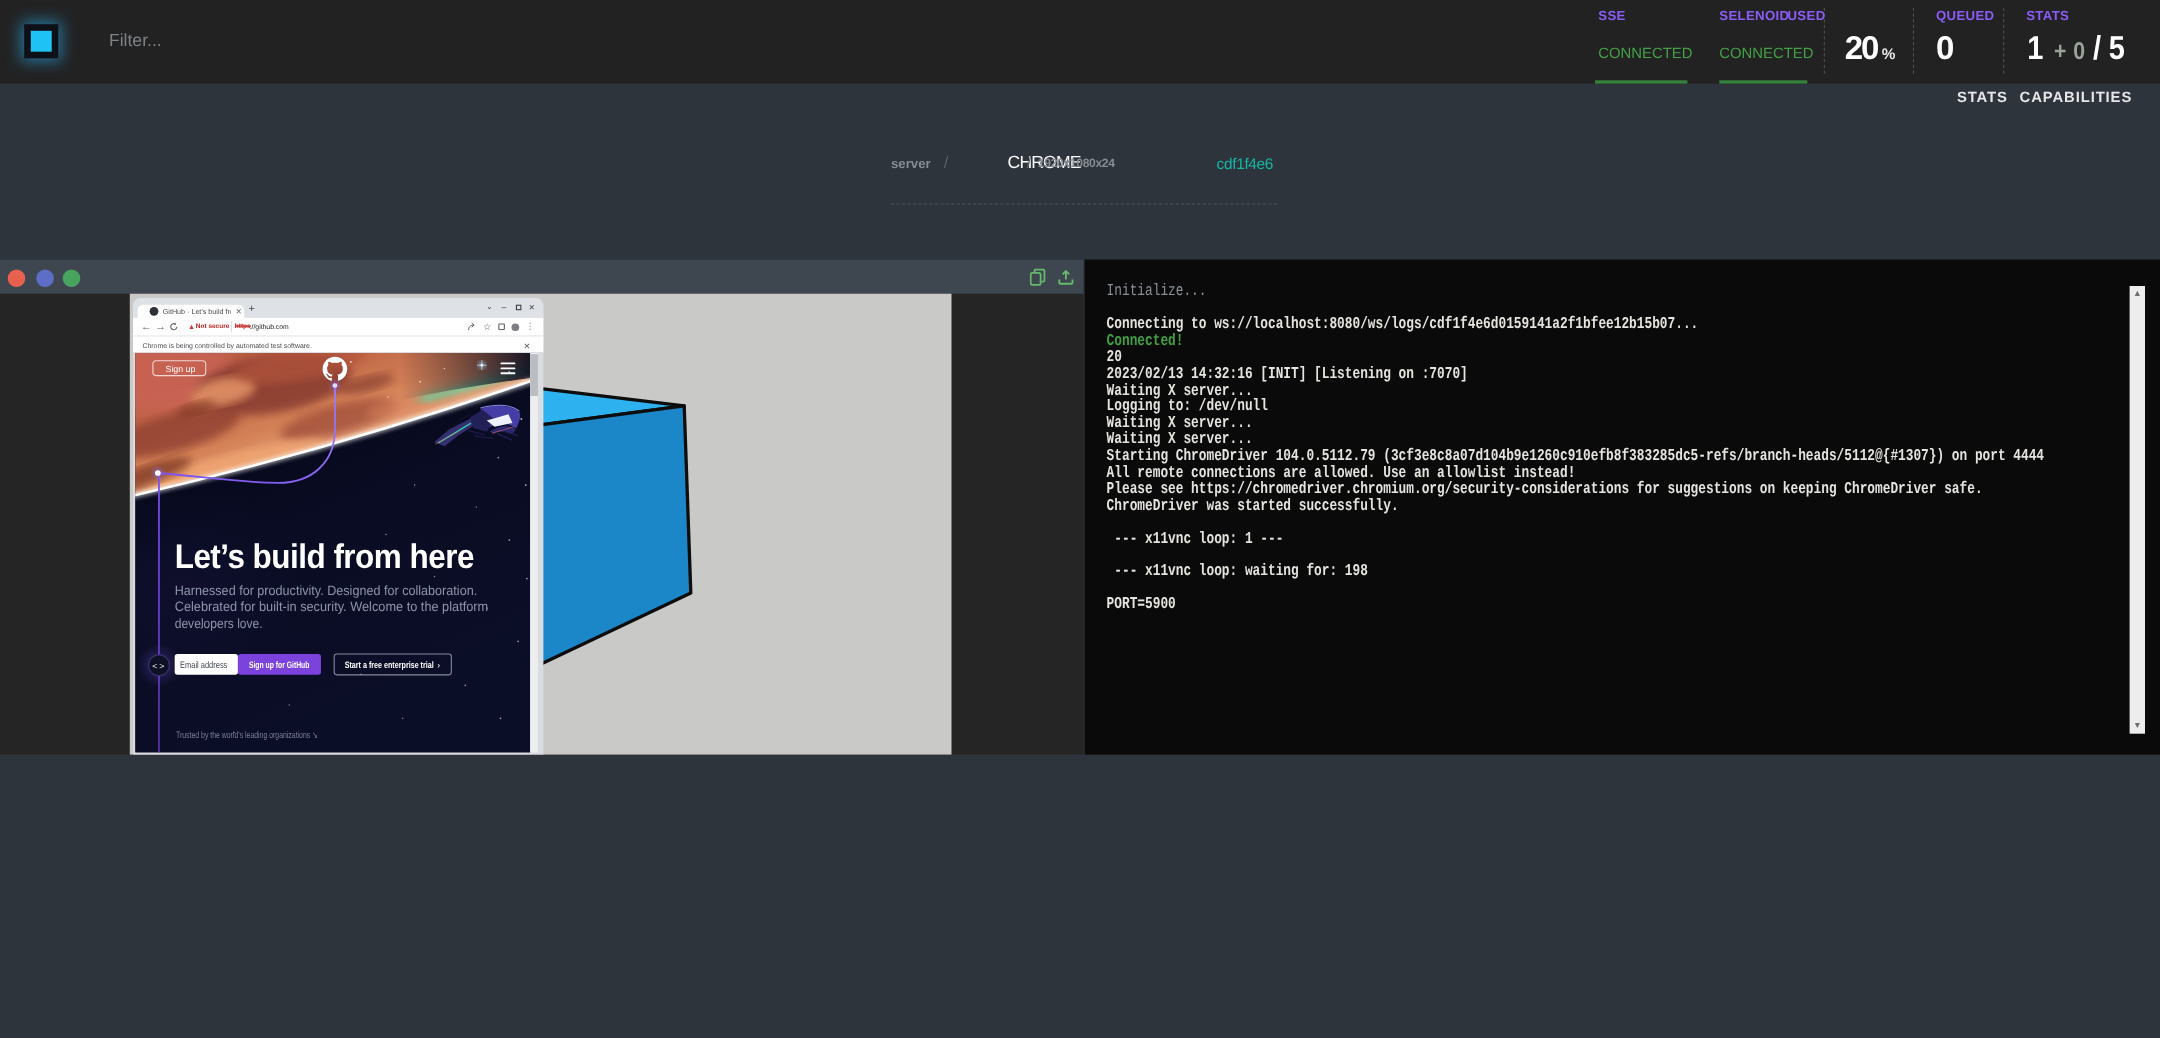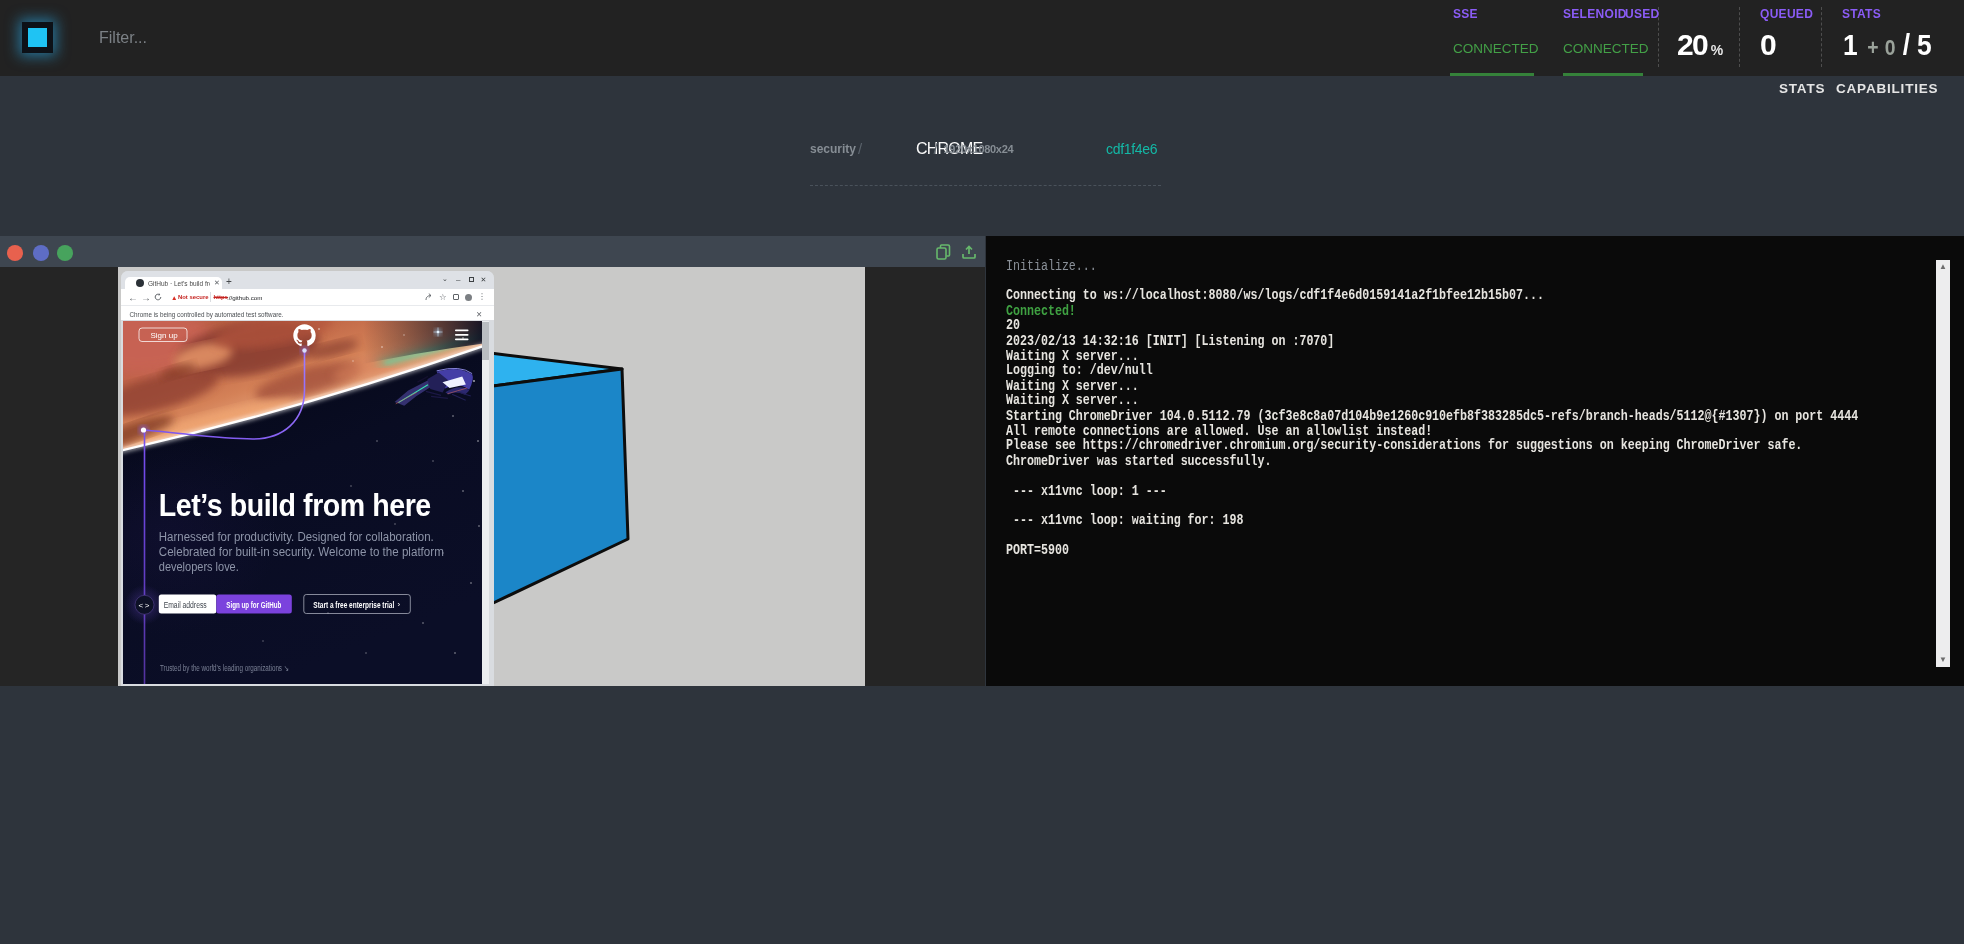--- a/index.html
+++ b/index.html
@@ -67,21 +67,21 @@
     <div class="abs statlabel" style="left:1760px;">QUEUED</div>
     <div class="abs bignum" style="left:1760px;">0</div>
     <div class="abs vsep" style="left:1821px;"></div>
     <div class="abs statlabel" style="left:1842px;">STATS</div>
     <div class="abs bignum" style="left:1843px; letter-spacing:0; transform:scaleX(.88); transform-origin:left top;">1<span style="font-size:22px; color:#9aa29a; margin-left:11px;">+</span><span style="font-size:22px; color:#9aa29a; margin-left:7px;">0</span><span style="margin-left:8px;">/</span><span style="margin-left:8px;">5</span></div>
   </div>
 
   <div class="abs tabtxt" style="left:1779px;">STATS</div>
   <div class="abs tabtxt" style="left:1836px;">CAPABILITIES</div>
 
-  <div class="abs ses" style="left:810px; top:141.5px; font-size:12px; font-weight:bold;">security</div>
+  <div class="abs ses" style="left:810px; top:141.5px; font-size:12px; font-weight:bold;">server</div>
   <div class="abs ses" style="left:858px; top:140px; font-size:15px; color:#5a626b;">/</div>
   <div class="abs" style="left:916px; top:139.5px; font-size:16px; color:#fafafa; letter-spacing:-.8px;">CHROME</div>
   <div class="abs ses" style="left:933.5px; top:140px; font-size:15px; color:#5a626b;">/</div>
   <div class="abs ses" style="left:943.5px; top:142.5px; font-size:11px; font-weight:bold; letter-spacing:-.3px;">1920x1080x24</div>
   <div class="abs" style="left:1106px; top:140.5px; font-size:14px; color:#14b8a6; letter-spacing:-.3px;">cdf1f4e6</div>
   <div class="abs" style="left:810px; top:160px; width:351px; height:26px; border-bottom:1px dashed #4a525b;"></div>
 
   <div id="vnc" class="abs">
     <div id="vhead" class="abs">
       <div class="abs circ" style="left:7px;  background:#e8614e;"></div>

